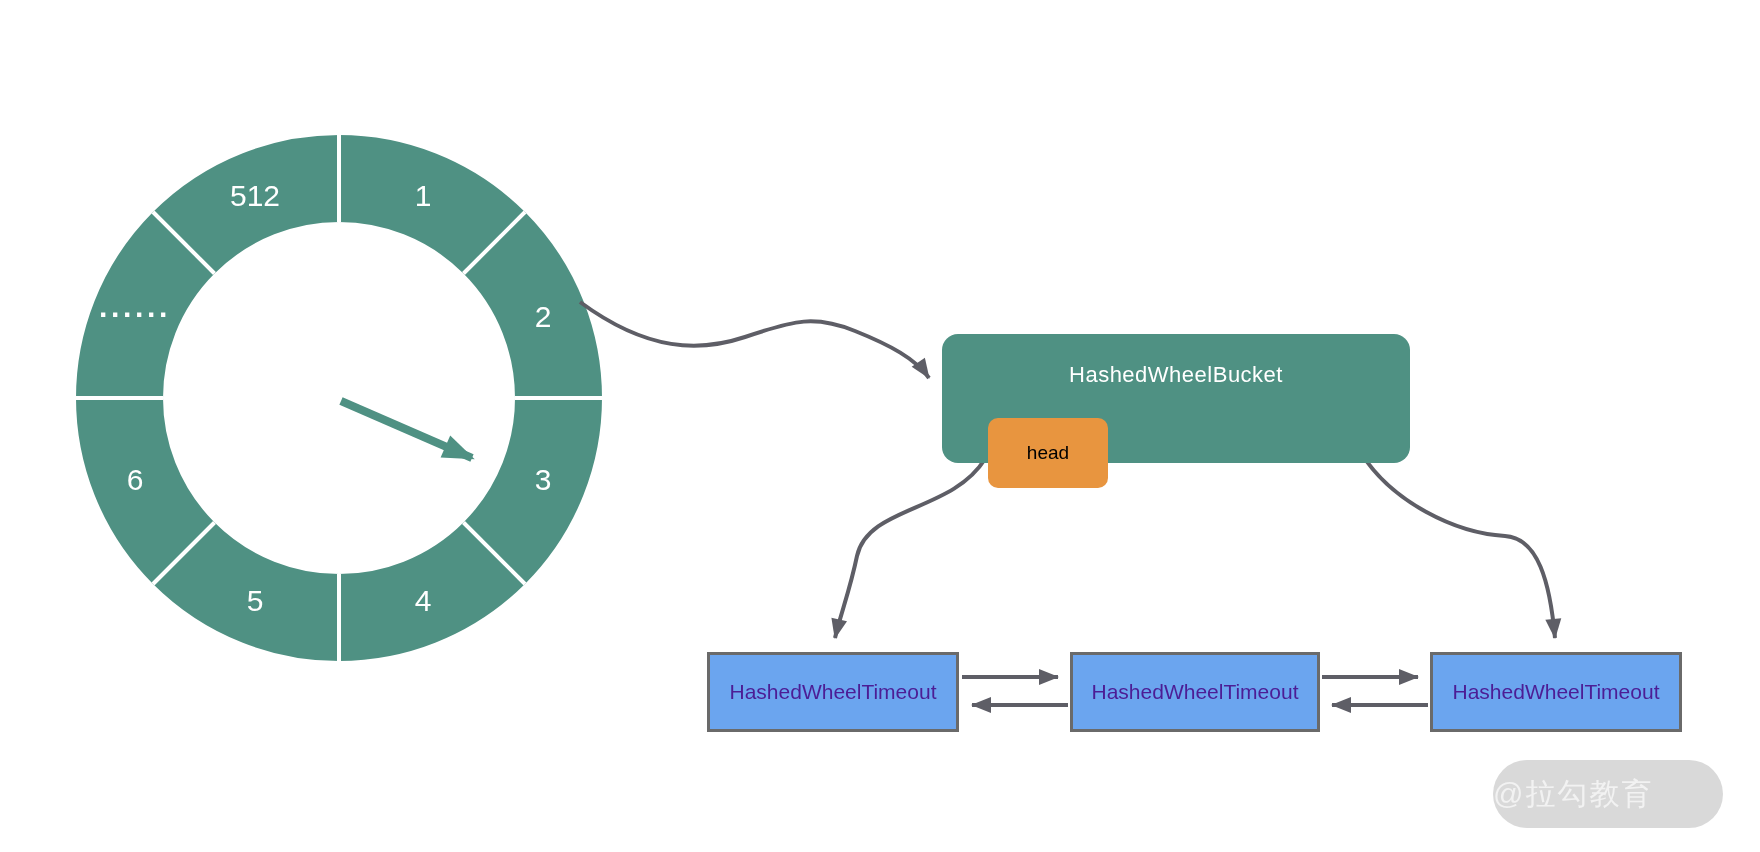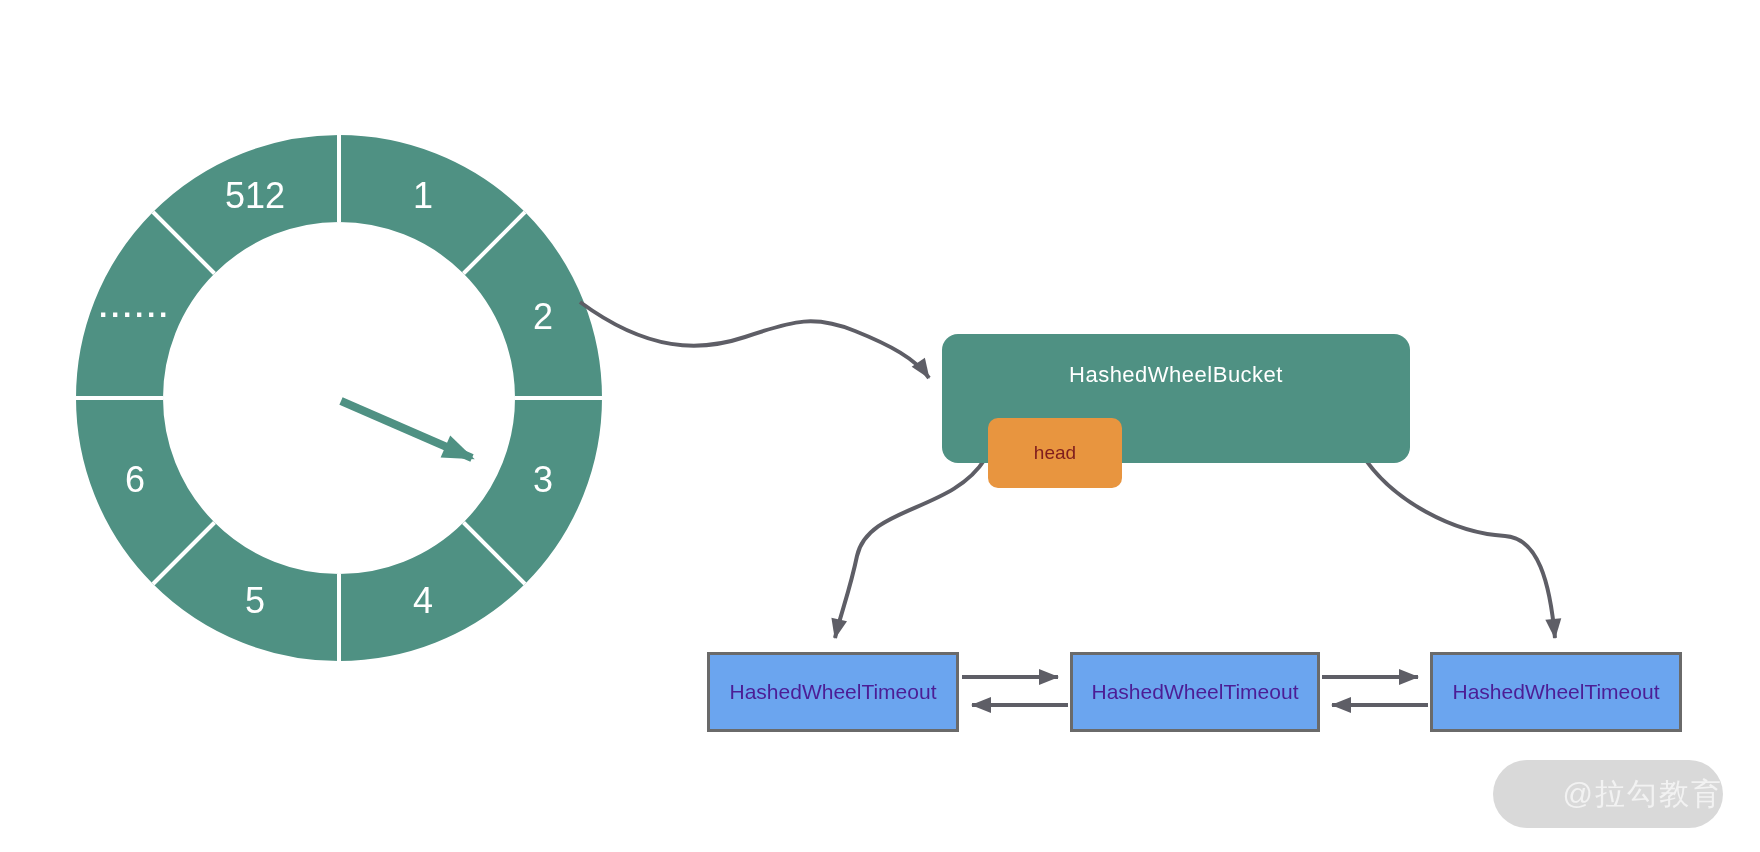--- a/index.html
+++ b/index.html
@@ -27,21 +27,21 @@
   .ring{fill:none;stroke:var(--wheel-green,#4F9183);stroke-width:87px;}
   .divider{stroke:#fff;stroke-width:4px;}
   .pointer{fill:none;stroke:var(--wheel-green,#4F9183);stroke-width:8px;}
   .connector{fill:none;stroke:var(--connector,#5E5E66);stroke-width:4px;}
 
   
   .slot-label{
     position:absolute;
     transform:translate(-50%,-50%);
     color:var(--label-white,#fff);
-    font-size:36px;
+    font-size:30px;
     white-space:nowrap;
     user-select:none;
   }
   .slot-label.dots{font-size:30px;font-weight:bold;letter-spacing:2px;}
 
   
   .bucket{
     position:absolute;
     left:942px;top:334px;width:468px;height:129px;
     background:var(--wheel-green,#4F9183);
@@ -49,25 +49,25 @@
   }
   .bucket-title{
     margin-top:28px;
     text-align:center;
     color:#fff;
     font-size:22px;
     letter-spacing:.5px;
   }
   .endpoint{
     position:absolute;
-    width:134px;height:70px;
+    width:120px;height:70px;
     background:var(--node-orange,#E8953F);
     border-radius:10px;
     display:flex;align-items:center;justify-content:center;
-    color:#7f1d1d;font-size:19px;
+    color:#000000;font-size:19px;
   }
   .endpoint.head{left:988px;top:418px;}
   .endpoint.tail{left:1227px;top:418px;}
 
   
   .timeout{
     position:absolute;
     top:652px;height:80px;width:252px;
     background:var(--timeout-blue,#6BA5EF);
     border:3px solid var(--timeout-border,#6A6A6A);
@@ -78,21 +78,21 @@
   .timeout.t1{left:707px;}
   .timeout.t2{left:1070px;width:250px;}
   .timeout.t3{left:1430px;}
 
   
   .watermark{
     position:absolute;
     left:1493px;top:760px;width:230px;height:68px;
     background:var(--wm-bg,#D9D9D9);
     border-radius:34px;
-    display:flex;align-items:center;justify-content:flex-end;
+    display:flex;align-items:center;justify-content:flex-start;
     color:var(--wm-text,#F2F2F2);
     font-size:30px;
     letter-spacing:2px;
   }
 </style>
 </head>
 <body>
 
 <div class="canvas">
 

